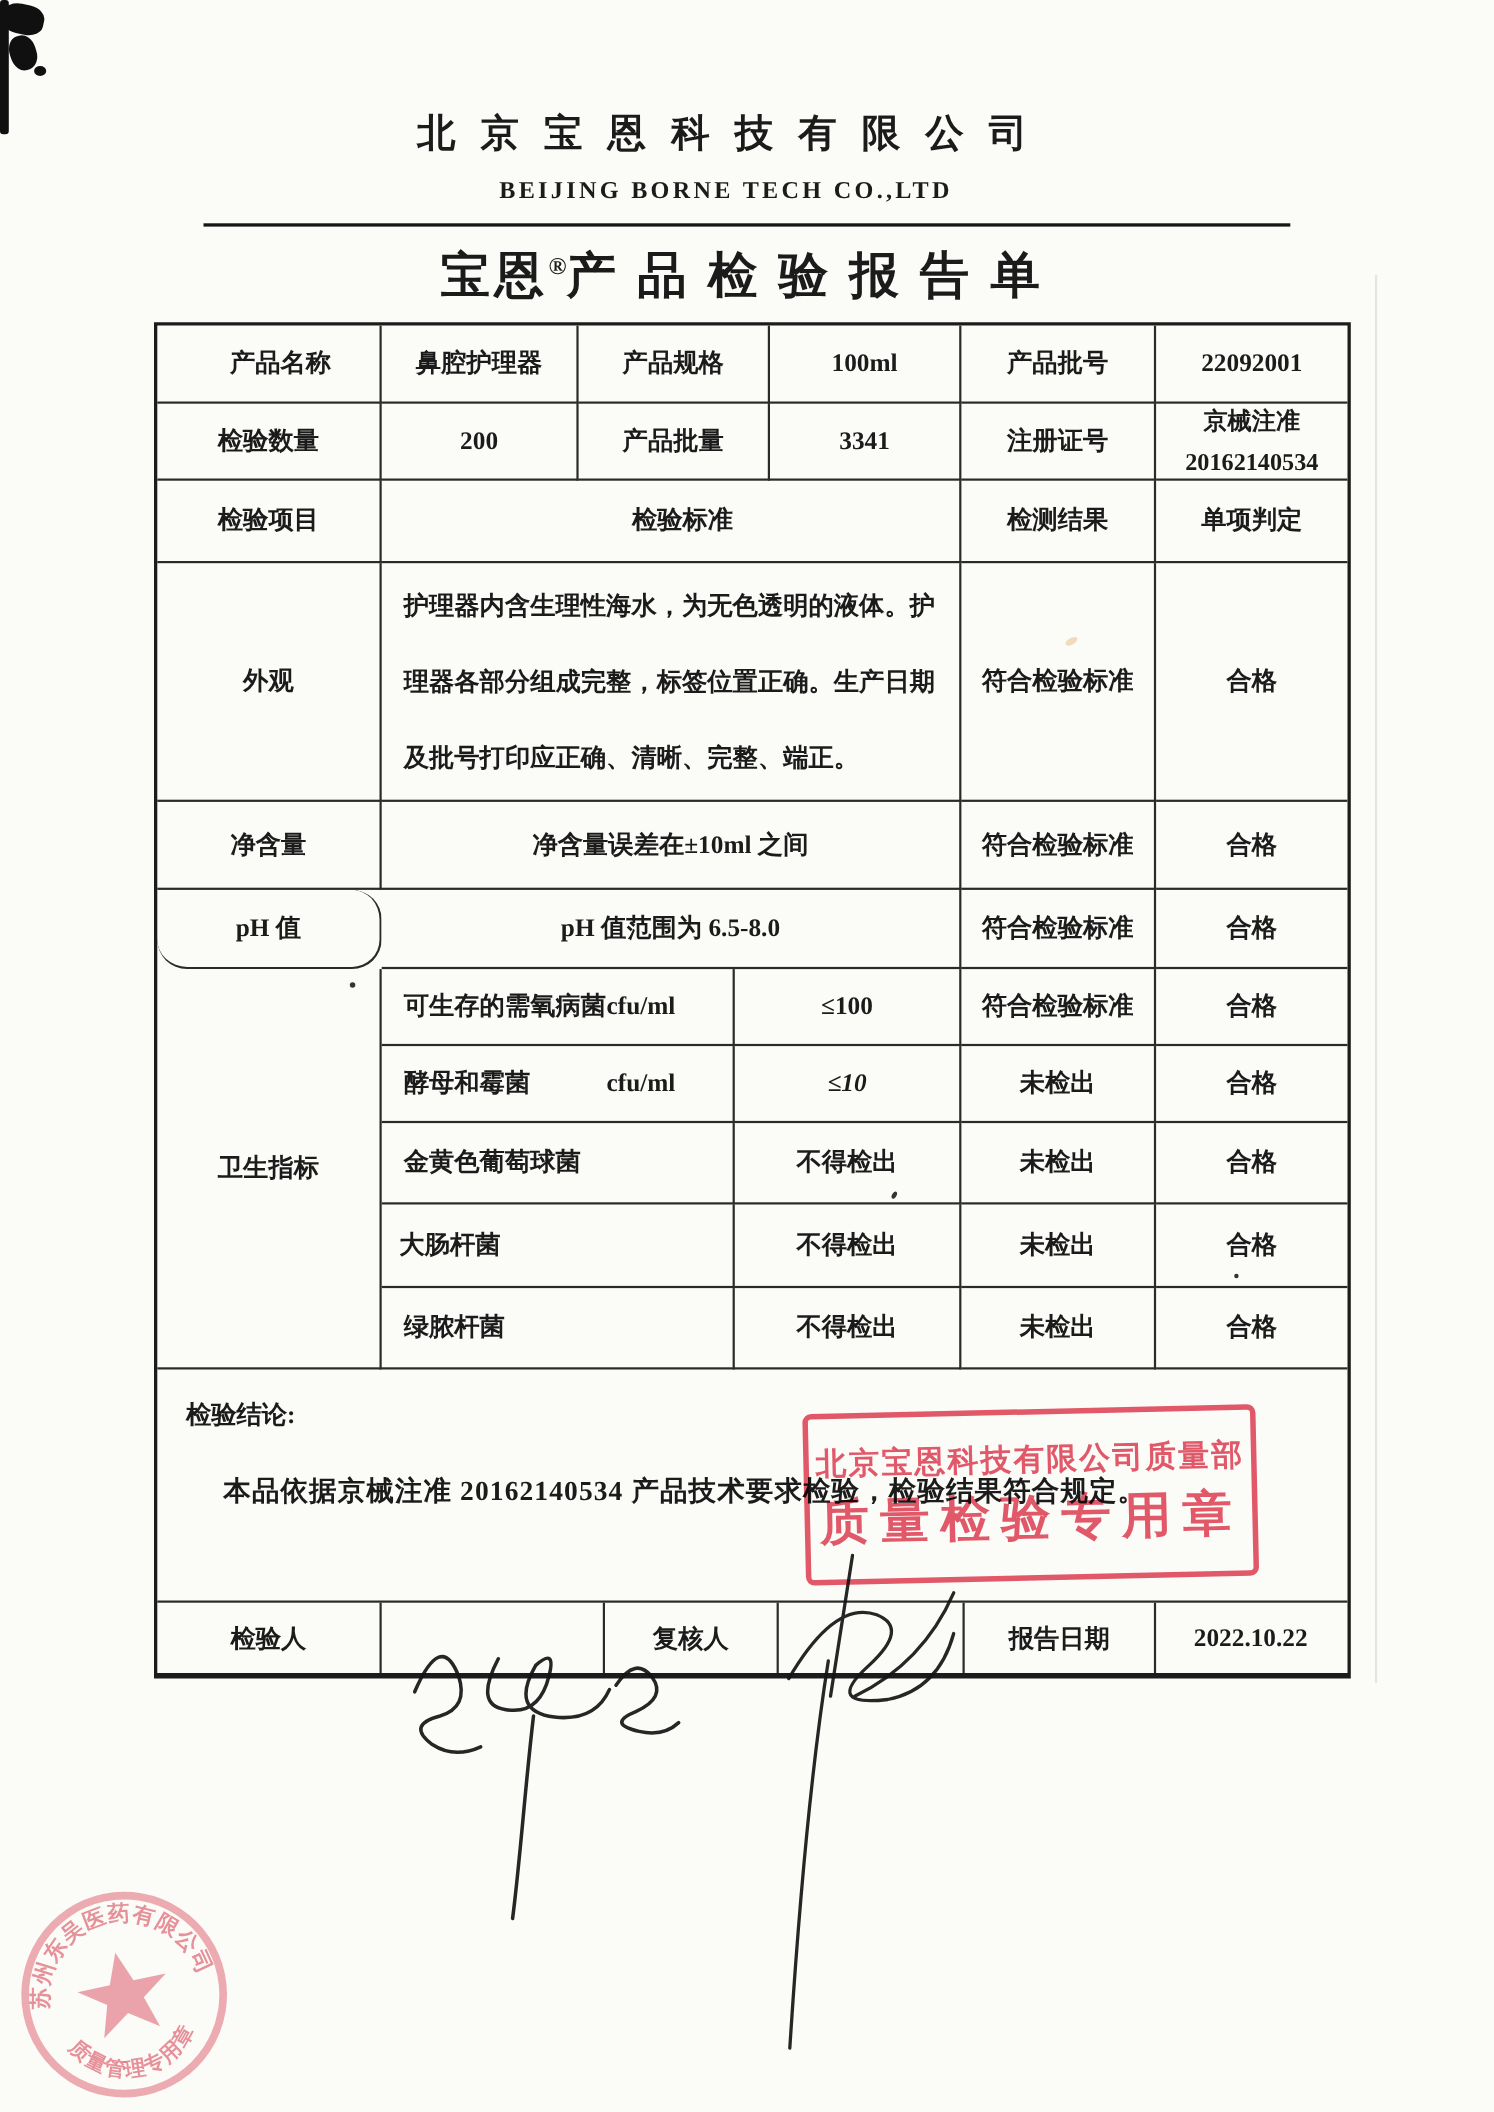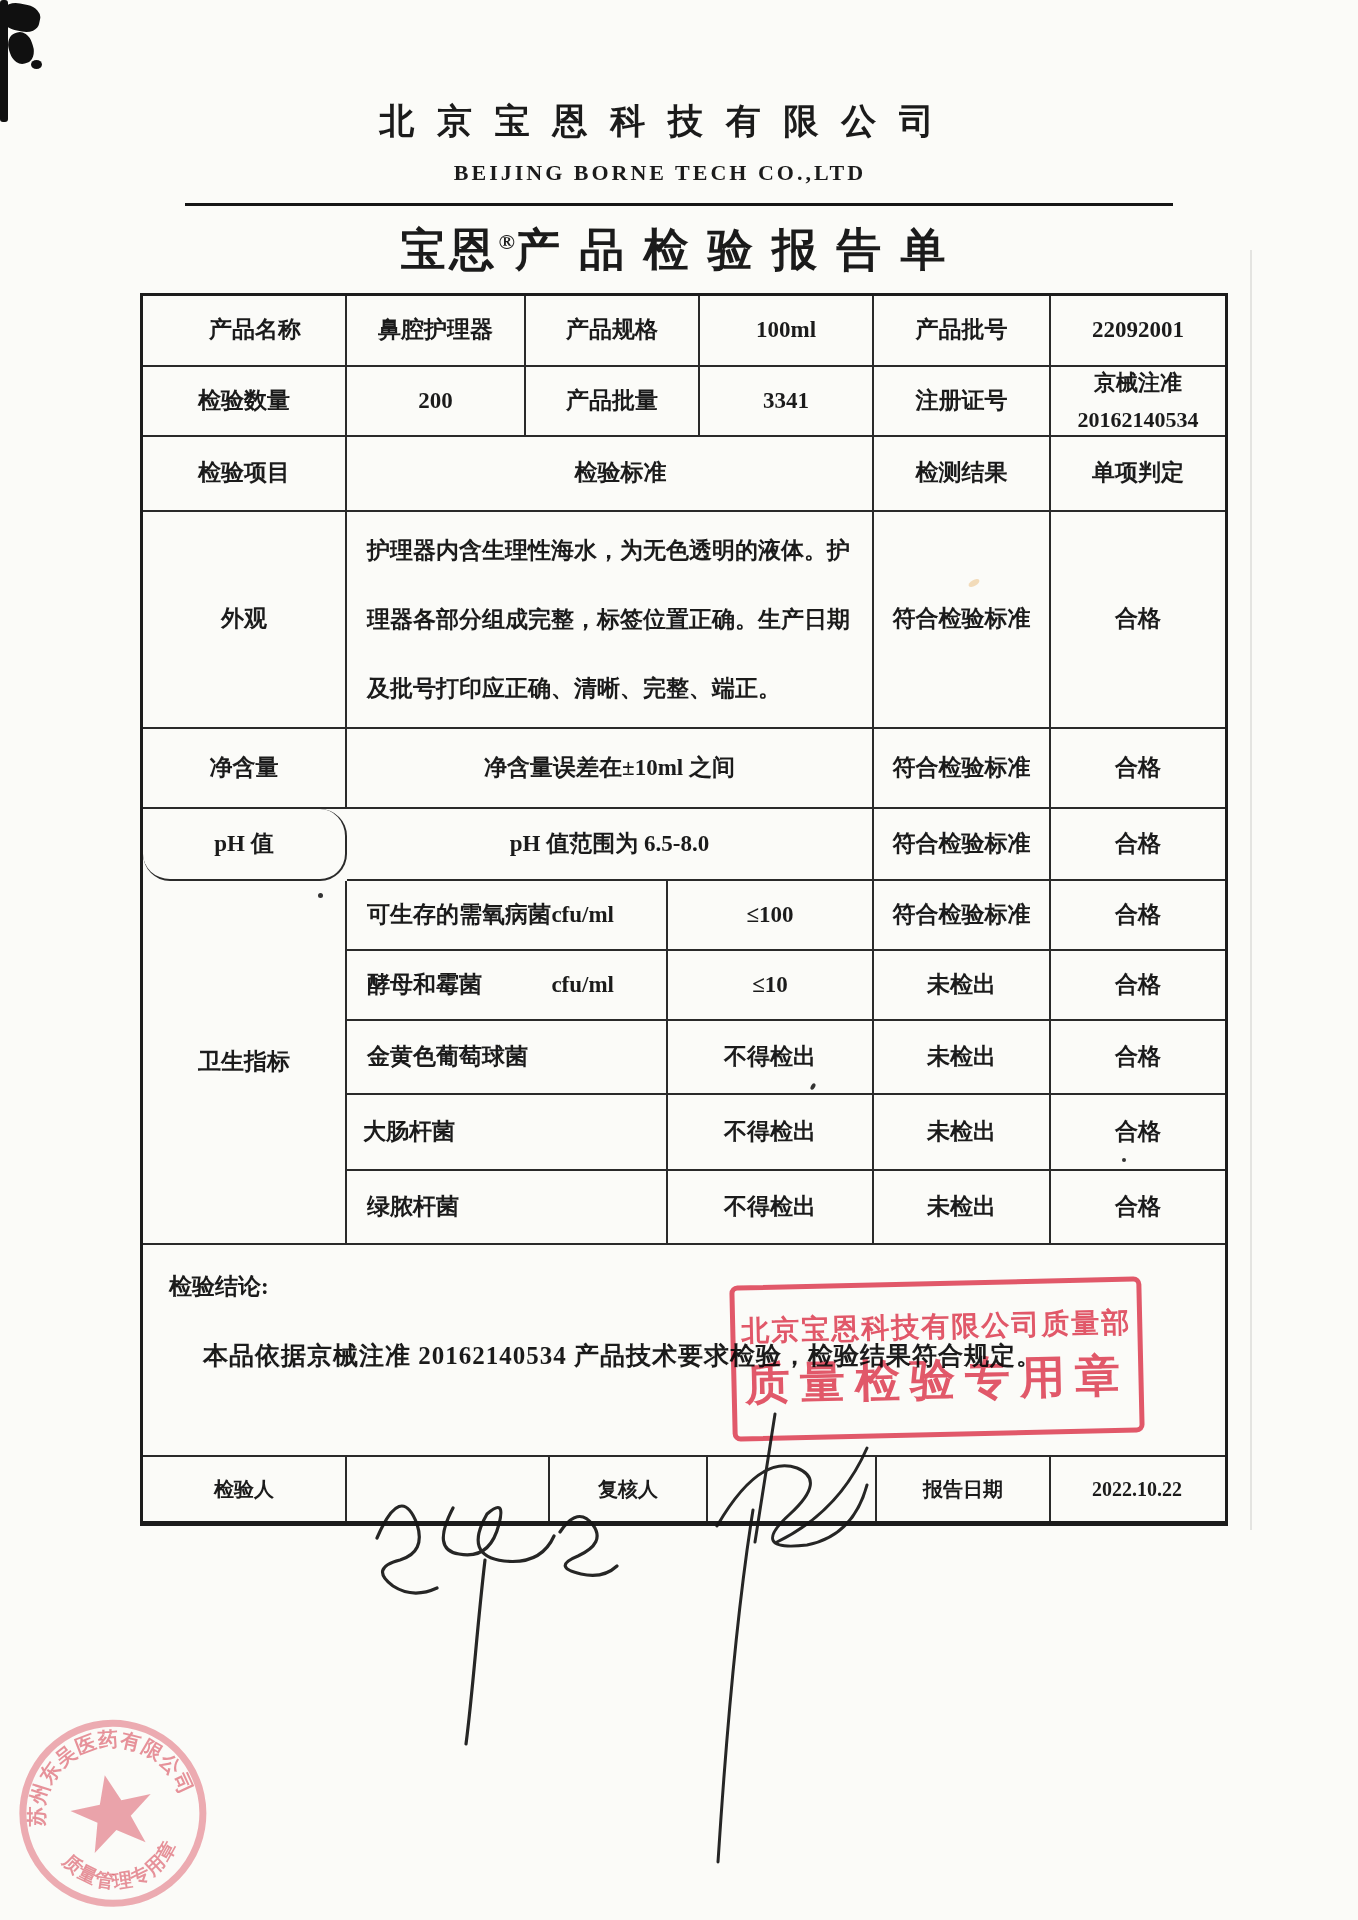--- a/index.html
+++ b/index.html
@@ -29,21 +29,21 @@
   .lines div{line-height:69px;white-space:nowrap;}
   .hygname{justify-content:flex-start;padding:0 52px 0 20px;text-align:left;}
   .hygname .unit{margin-left:auto;font-weight:700;}
   .two-line{flex-direction:column;font-size:22px;font-weight:700;line-height:1.7;}
   
   .concl{position:relative;height:210px;border-bottom:2px solid #2a2a2a;}
   .concl-label{position:absolute;left:26px;top:26px;font-size:23px;font-weight:600;}
   .concl-text{position:absolute;left:60px;top:94px;font-size:25px;font-weight:600;letter-spacing:1px;white-space:nowrap;}
   
   .frow{display:flex;height:64px;}
-  .fcell{border-right:2px solid #2a2a2a;display:flex;align-items:center;justify-content:center;font-size:20px;font-weight:600;}
+  .fcell{border-right:2px solid #2a2a2a;display:flex;align-items:center;justify-content:center;font-size:23px;font-weight:600;}
   
   .qstamp{left:731px;top:1281px;width:402px;height:146px;
           border:5px solid #e2475c;border-radius:8px;color:#e2475c;
           display:flex;flex-direction:column;align-items:center;justify-content:center;
           transform:rotate(-1.3deg);mix-blend-mode:multiply;opacity:.9;pointer-events:none;}
   .qstamp .l1{font-size:28px;font-weight:700;letter-spacing:2px;white-space:nowrap;}
   .qstamp .l2{font-size:45px;font-weight:700;letter-spacing:10px;white-space:nowrap;margin-top:4px;}
   
   .art{background:#101010;}
   .speck{background:#333;border-radius:50%;}
@@ -120,21 +120,21 @@
       <span class="unit">cfu/ml</span>
     </div>
     <div class="cell num" style="grid-area:7/4/8/6;">≤100</div>
     <div class="cell" style="grid-area:7/6/8/7;">符合检验标准</div>
     <div class="cell nr" style="grid-area:7/7/8/8;">合格</div>
 
     <div class="cell hygname" style="grid-area:8/2/9/4;">
       <span>酵母和霉菌</span>
       <span class="unit">cfu/ml</span>
     </div>
-    <div class="cell num" style="grid-area:8/4/9/6;">≤10</div>
+    <div class="cell num" style="grid-area:8/4/9/6;font-style:italic;">≤10</div>
     <div class="cell" style="grid-area:8/6/9/7;">未检出</div>
     <div class="cell nr" style="grid-area:8/7/9/8;">合格</div>
 
     <div class="cell hygname" style="grid-area:9/2/10/4;">
       <span>金黄色葡萄球菌</span>
       <span class="unit"></span>
     </div>
     <div class="cell" style="grid-area:9/4/10/6;">不得检出</div>
     <div class="cell" style="grid-area:9/6/10/7;">未检出</div>
     <div class="cell nr" style="grid-area:9/7/10/8;">合格</div>

